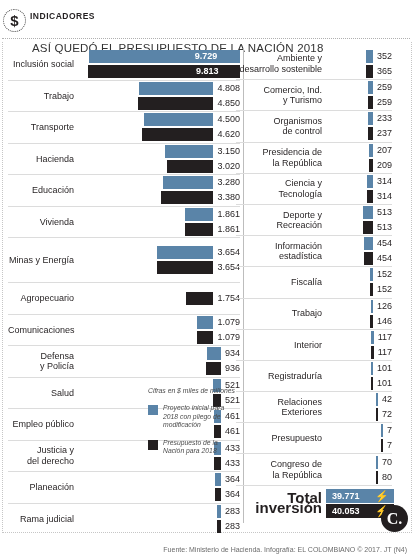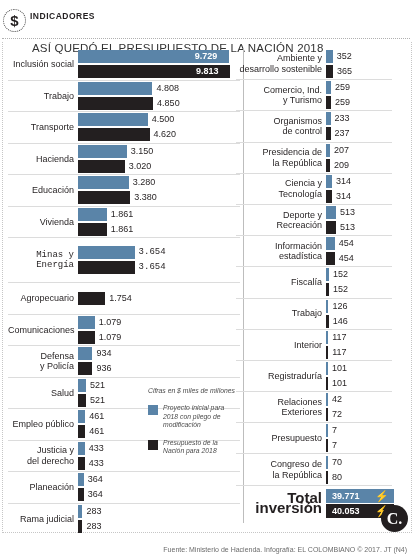--- a/index.html
+++ b/index.html
@@ -70,21 +70,21 @@
   .bar-blue{background:#5a84a8;}
   .bar-black{background:#231f20;}
 
   .val{
     font-size:9px;line-height:13px;color:#231f20;padding-left:4px;white-space:nowrap;
   }
   .val-in{
     color:#ffffff;font-weight:bold;position:absolute;right:6px;top:0;
     font-size:9px;line-height:13px;padding:0;
   }
-  .barwrap{position:relative;display:flex;align-items:center;width:100%;}
+  .barwrap{position:relative;display:flex;align-items:center;width:100%;justify-content:flex-end;}
 
   
   .total .cat{font-weight:bold;font-size:15px;}
   .total .bar{height:14px;}
   .bolt{
     position:absolute;right:5px;top:1px;font-size:11px;line-height:12px;
     color:#ffffff;font-weight:bold;
   }
   .total-val{
     position:absolute;left:6px;top:0;font-size:9px;line-height:14px;
@@ -235,21 +235,21 @@
             </div>
             <div class="barline">
               <div class="barwrap">
                 <span class="bar bar-black" style="width: 28.8263px;"></span>
                 <span class="val">1.861</span>
               </div>
             </div>
           </div>
         </div>
       </div>
-      <div class="row" style="height: 45px; font-family: Liberation Mono, monospace;">
+      <div class="row" style="height: 45px;">
         <div class="row-inner">
           <div class="cat">Minas y Energía</div>
           <div class="bars">
             <div class="barline">
               <div class="barwrap">
                 <span class="bar bar-blue" style="width: 56.5992px;"></span>
                 <span class="val">3.654</span>
               </div>
             </div>
             <div class="barline">

